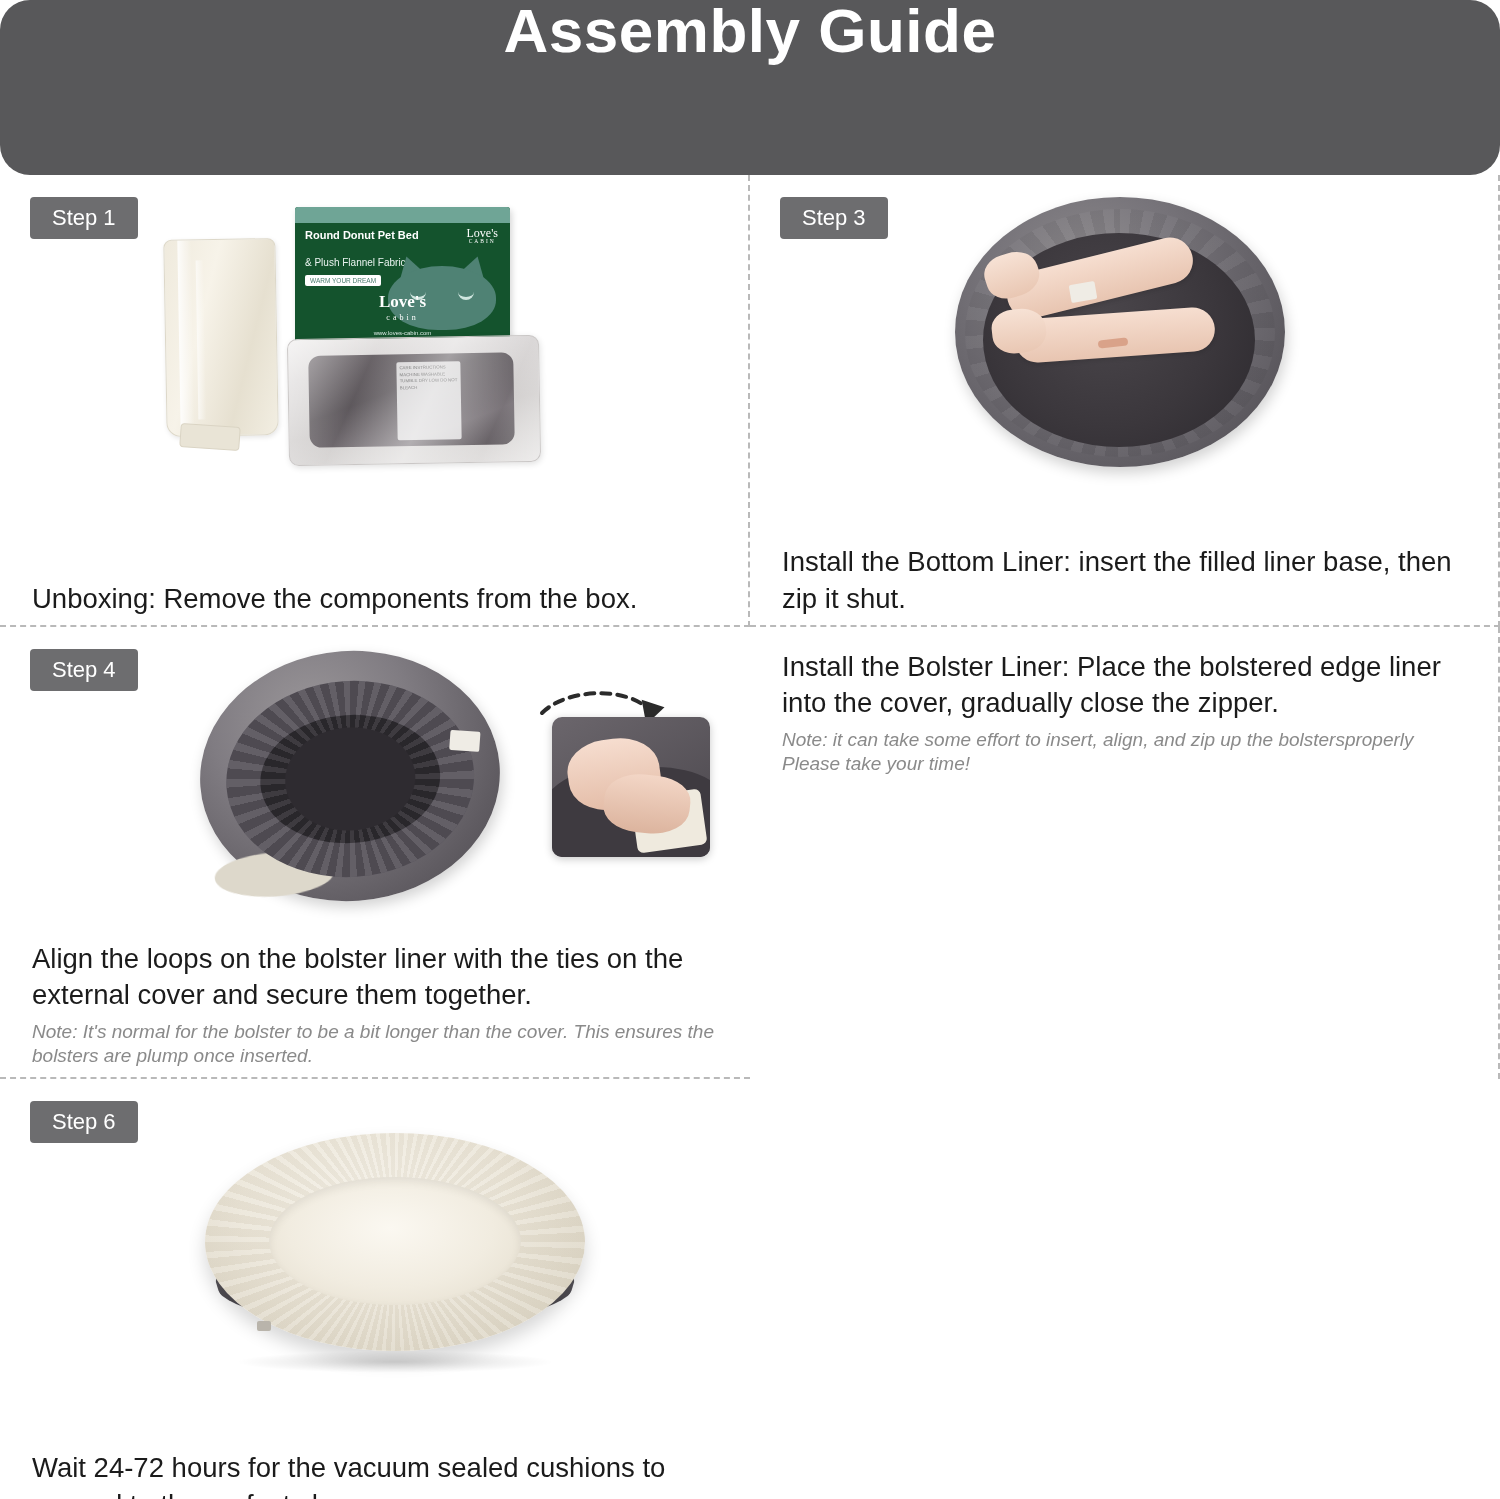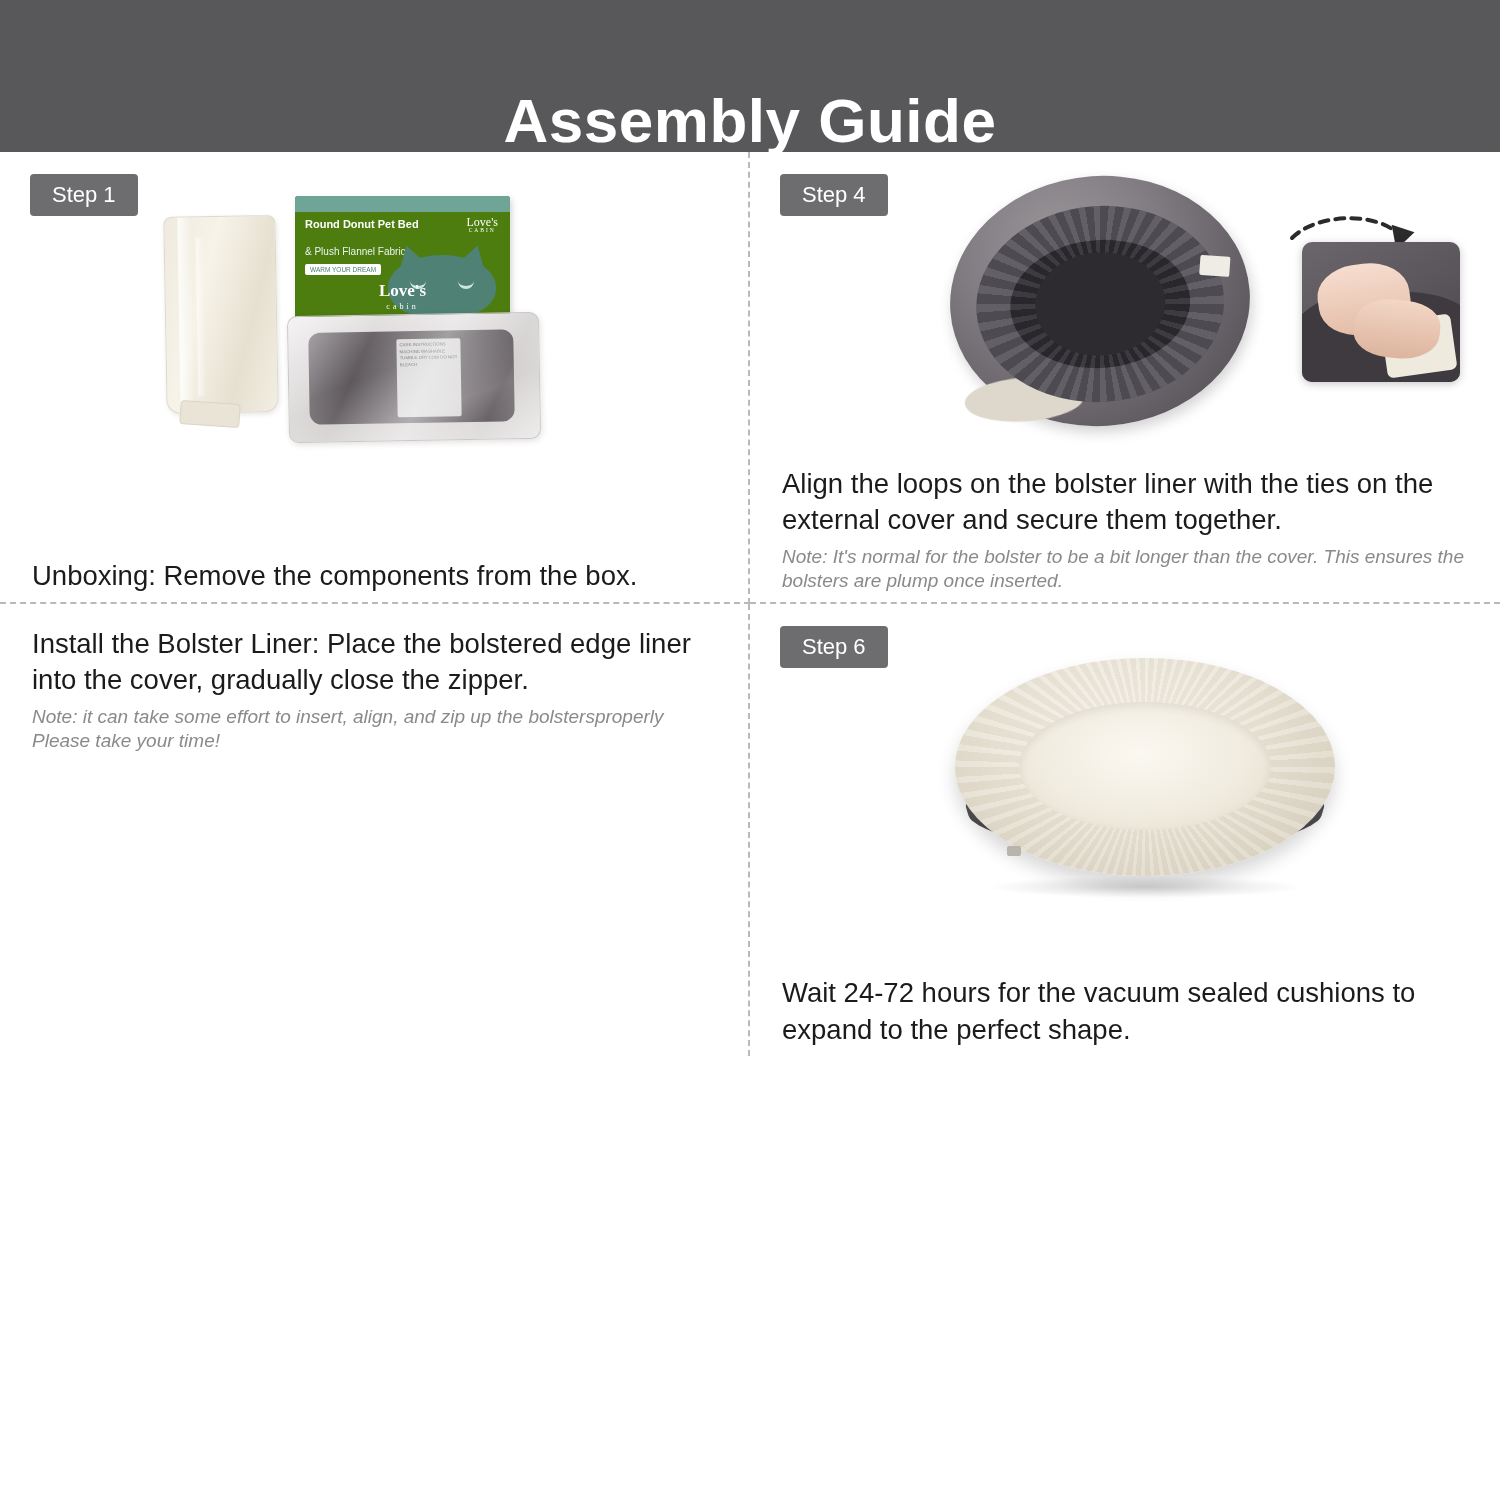--- a/index.html
+++ b/index.html
@@ -18,25 +18,26 @@
   .page {
     width: 1500px;
     height: 1499px;
     position: relative;
     background: #ffffff;
     box-sizing: border-box;
   }
 
   
   .header {
-    height: 152px;
+    height: 175px;
     background: #58585a;
     display: flex;
-    align-items: flex-end;
+    align-items: flex-start;
     justify-content: center;
+    border-radius: 30px;
   }
   .header-title {
     color: #ffffff;
     font-size: 62px;
     font-weight: bold;
     letter-spacing: 0.5px;
     line-height: 1;
   }
 
   
@@ -141,24 +142,24 @@
     height: 22px;
     background: #e9e4d6;
     border: 1px solid #dad4c4;
     border-radius: 4px;
     transform: rotate(4deg);
   }
 
   .s1-box {
     position: absolute;
     left: 265px;
-    top: 22px;
+    top: 10px;
     width: 215px;
     height: 135px;
-    background: #4d7c0f;
+    background: #14532d;
     border-radius: 3px;
     box-shadow: 2px 3px 6px rgba(0,0,0,0.16);
     overflow: hidden;
   }
   .s1-box-top {
     position: absolute;
     left: 0; top: 0; width: 100%; height: 16px;
     background: #6fa596;
   }
   .s1-box-title {
@@ -710,20 +711,38 @@
             <div class="s1-roll-label">CARE INSTRUCTIONS MACHINE WASHABLE TUMBLE DRY LOW DO NOT BLEACH</div>
             <div class="s1-roll-sheen"></div>
           </div>
 
         </div>
       </div>
       <p class="caption">Unboxing: Remove the components from the box.</p>
     </div>
 
 
+    <div class="cell col-left row-2">
+      <div class="cell-body">
+        <div class="step-badge">Step 3</div>
+        <div class="art">
+          <div class="s3-bed">
+            <div class="s3-scallop"></div>
+            <div class="s3-liner"></div>
+          </div>
+          <div class="s3-arm a1"></div>
+          <div class="s3-hand h1"></div>
+          <div class="s3-arm a2"></div>
+          <div class="s3-hand h2"></div>
+          <div class="s3-tag"></div>
+          <div class="s3-band"></div>
+        </div>
+      </div>
+      <p class="caption">Install the Bottom Liner: insert the filled liner base, then zip it shut.</p>
+    </div>
 
     <div class="cell row-2">
       <div class="cell-body">
         <div class="step-badge">Step 4</div>
         <div class="art">
           <div class="s4-bed">
             <div class="s4-base"></div>
             <div class="s4-bolster">
               <div class="s4-bolster-tex"></div>
             </div>

